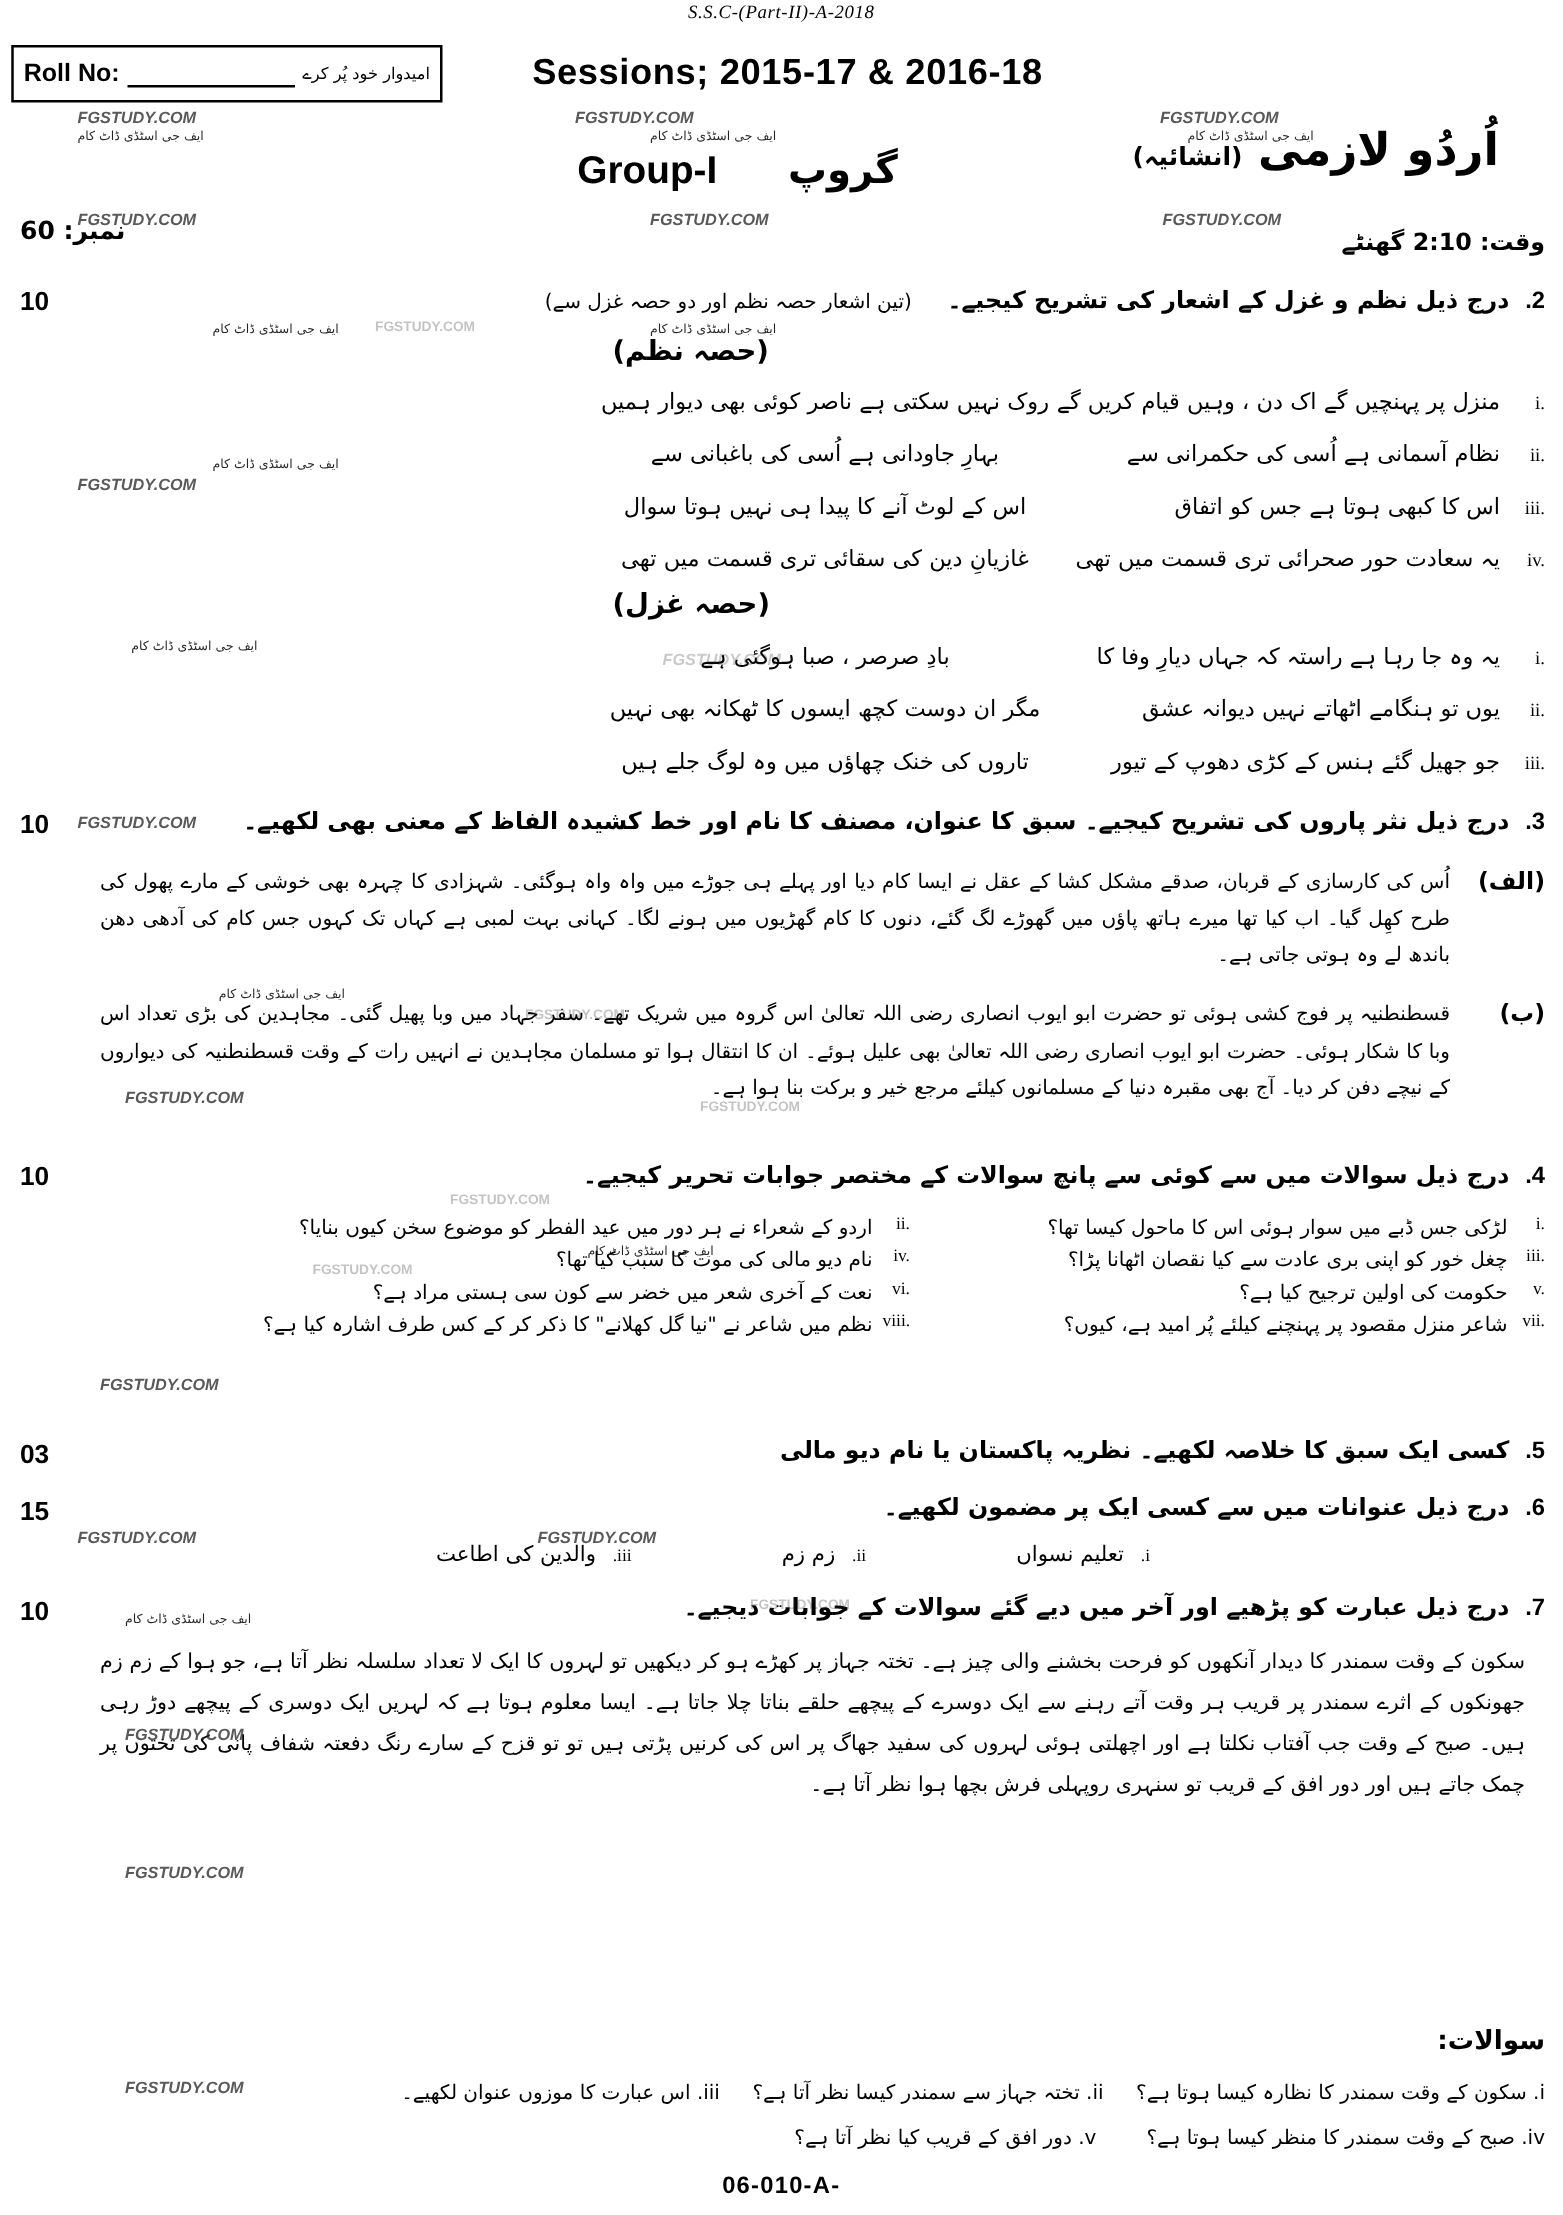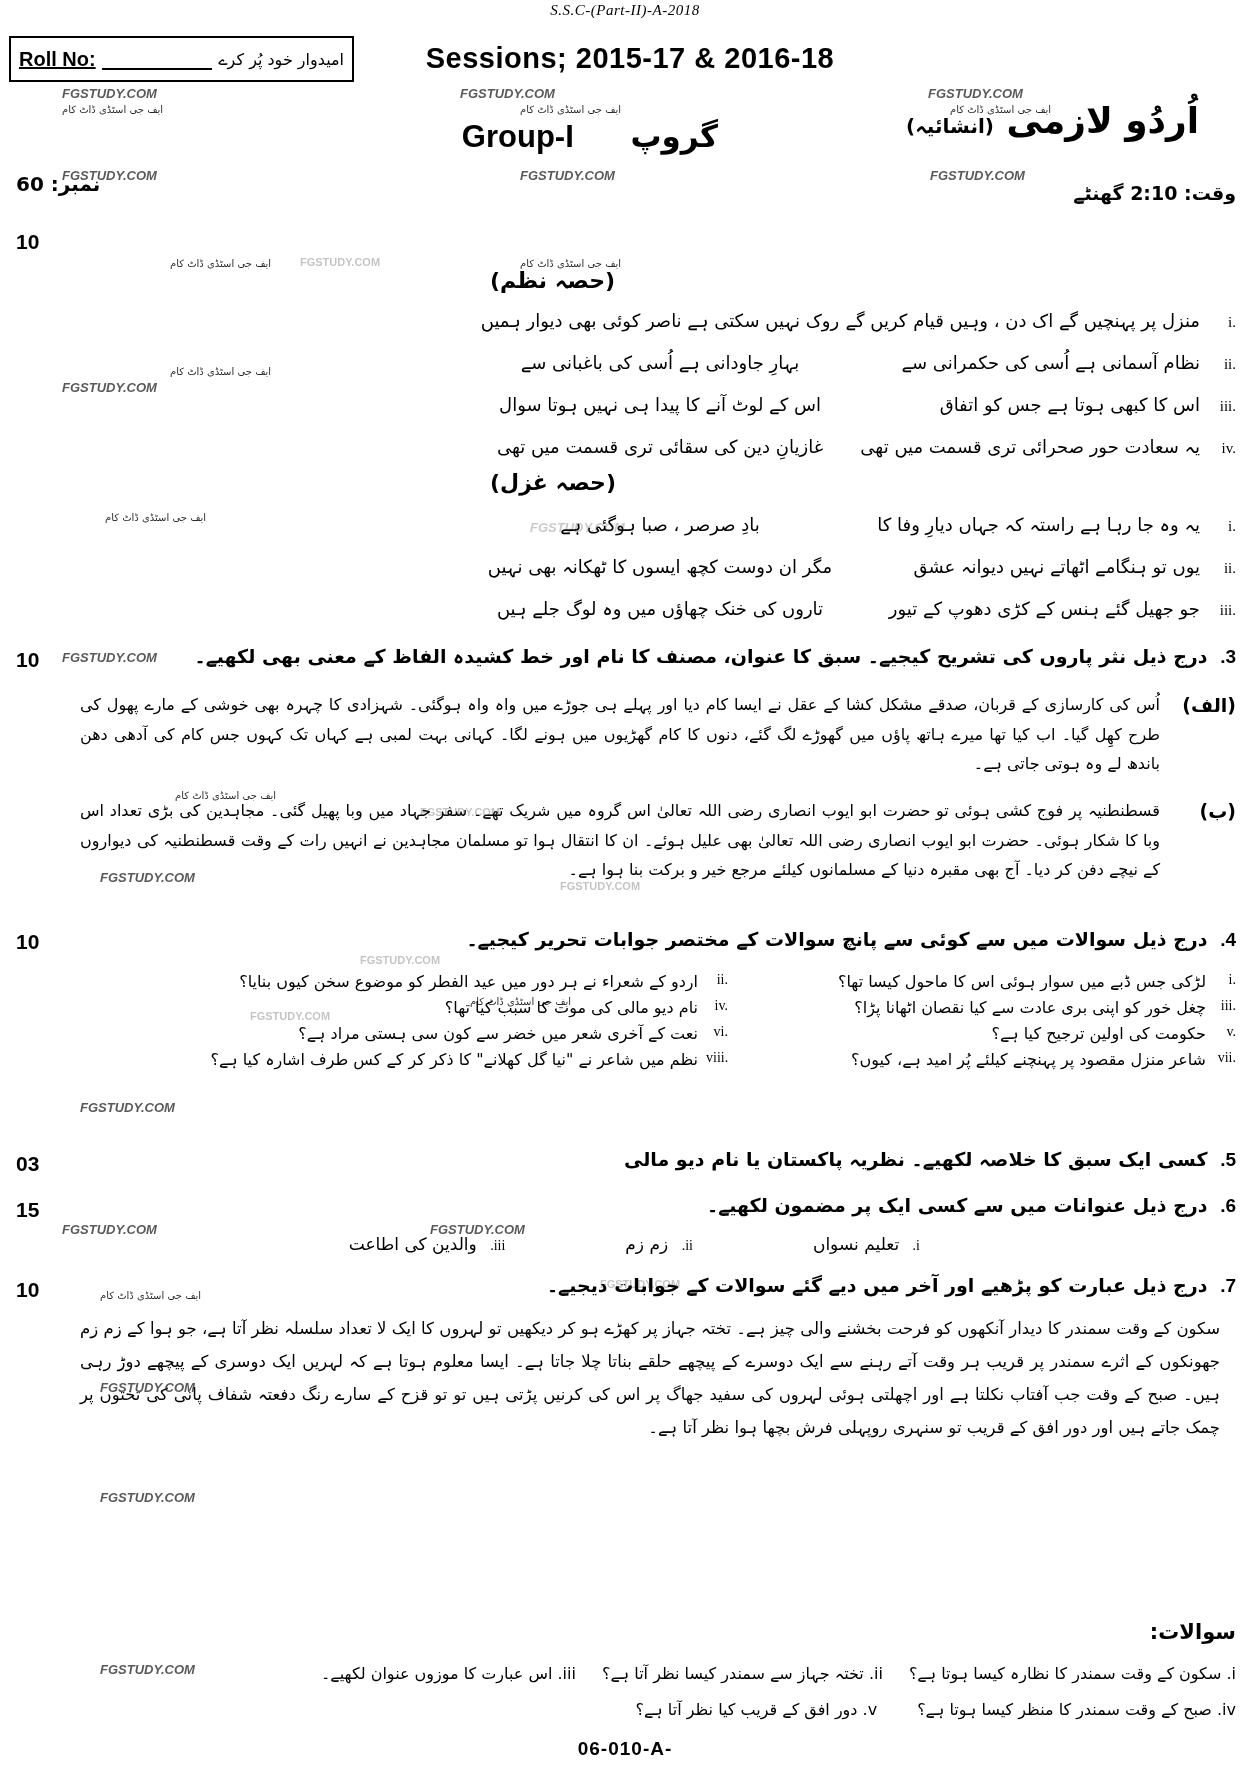--- a/index.html
+++ b/index.html
@@ -49,30 +49,29 @@
     box-sizing: border-box;
     display: flex;
     align-items: center;
     padding: 0 8px;
   }
   #rollno-box .label {
     font-family: "Liberation Sans", sans-serif;
     font-weight: bold;
     font-size: 20px;
     white-space: nowrap;
-    text-decoration: underline;
   }
   #rollno-box .rule {
     flex: 1;
     border-bottom: 2px solid #000;
     height: 20px;
     margin: 0 6px;
   }
   #rollno-box .ur {
-    font-size: 16px;
+    font-size: 13px;
     font-family: "DejaVu Sans", sans-serif;
     direction: rtl;
     white-space: nowrap;
   }
   #sessions-title {
     top: 42px; left: 330px; width: 600px;
     text-align: center;
     font-family: "Liberation Sans", sans-serif;
     font-weight: bold;
     font-size: 29px;
@@ -276,20 +275,25 @@
     <span>60</span>
   </div>
 
   <div class="abs" id="time-total">
     <span>وقت:</span>
     <span>2:10</span>
     <span>گھنٹے</span>
   </div>
 
   <div class="abs mark" style="top:230px">10</div>
+  <div class="abs qline" style="top:228px">
+    <span class="qnum">2.</span>
+    <span>درج ذیل نظم و غزل کے اشعار کی تشریح کیجیے۔</span>
+    <span class="qhint" style="margin-right:22px">(تین اشعار حصہ نظم اور دو حصہ غزل سے)</span>
+  </div>
 
   <div class="abs section-head" style="top:268px; right:500px; width:260px">(حصہ نظم)</div>
 
   <div class="abs verse" style="top:310px">
     <span class="rn">i.</span>
     <span class="h1">منزل پر پہنچیں گے اک دن ، وہیں قیام کریں گے</span>
     <span class="h2">روک نہیں سکتی ہے ناصر کوئی بھی دیوار ہمیں</span>
   </div>
   <div class="abs verse" style="top:352px">
     <span class="rn">ii.</span>

